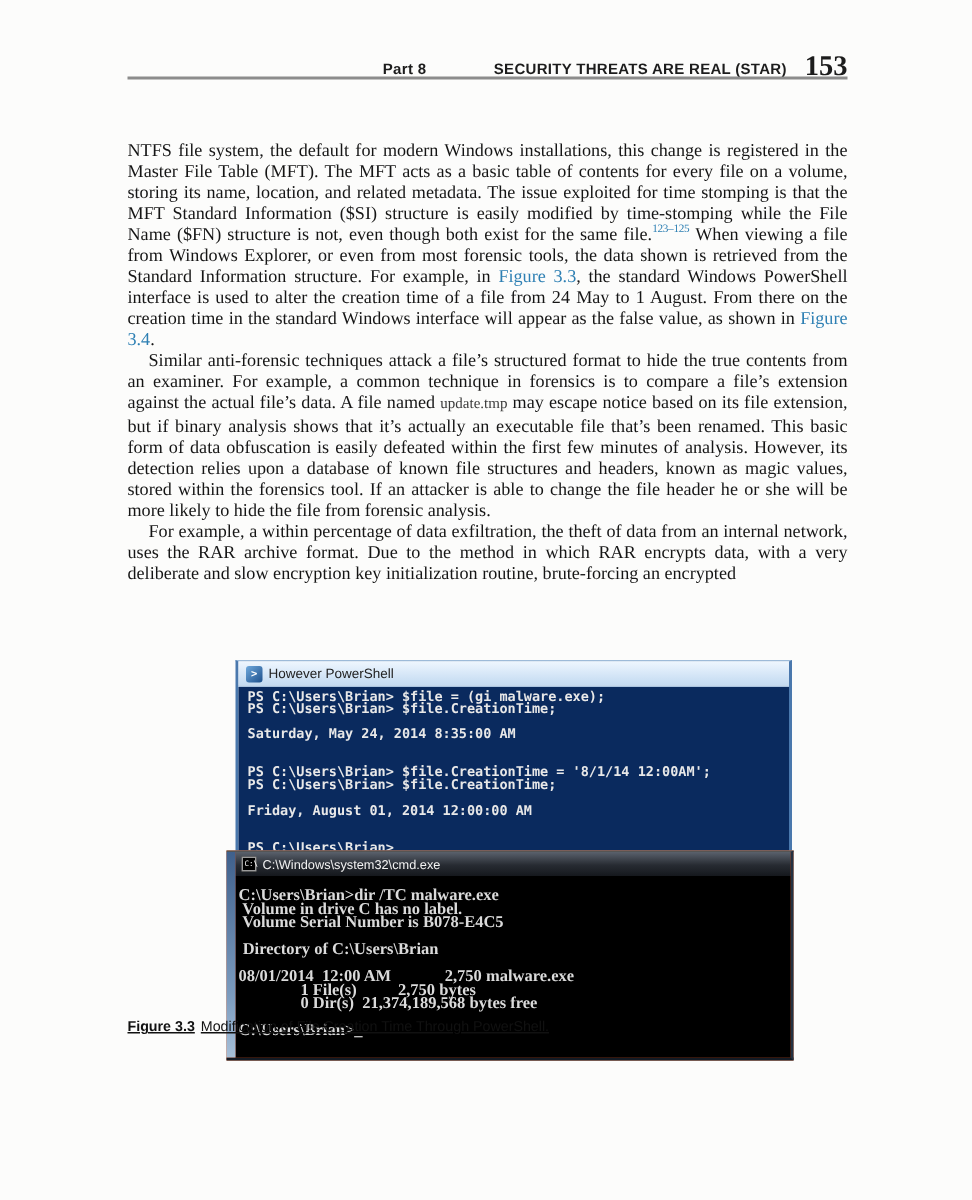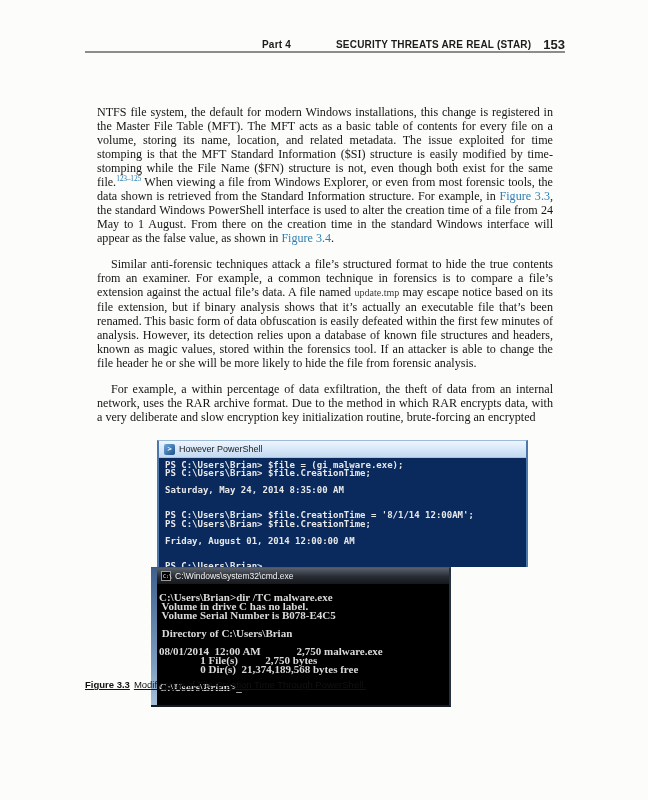--- a/index.html
+++ b/index.html
@@ -9,29 +9,29 @@
   }
 
   
   .running-head {
     position:absolute; left:85px; top:34px; width:480px;
     text-align:right; font-family:"Liberation Sans", sans-serif;
     color:#1c1c1c; white-space:nowrap;
   }
   .running-head .part { font-size:10px; font-weight:700; letter-spacing:.2px; margin-right:5px; }
   .running-head .title { font-size:10px; font-weight:700; letter-spacing:.2px;margin-left:40px; }
-  .running-head .pagenum { font-size:13px; font-weight:700; margin-left:12px; vertical-align:-1px; }
+  .running-head .pagenum { font-size:19px; font-weight:700; margin-left:12px; vertical-align:-1px;font-family:Liberation Serif, serif; }
   .header-rule { position:absolute; left:85px; top:51px; width:480px; height:2px; background:#8c8c8c; }
 
   
   .body-text {
     position:absolute; left:85px; top:93px; width:480px;
     font-size:12.1px; line-height:14px; text-align:justify; color:#151515;
   }
-  .body-text p { margin:12px; }
+  .body-text p { margin:0; }
   .body-text p.indent { text-indent:14px; }
   sup.suplink { color:#2d7fb3; font-size:7.5px; line-height:0; letter-spacing:-.2px; cursor:pointer; }
   .link { color:#2d7fb3; cursor:pointer; }
   .mono { font-family:Liberation Serif, serif; font-size:10px; color:#3a3a3a; }
 
   
   .screenshot { position:absolute; left:151px; top:440px; width:378px; height:269px; }
 
   .ps-window {
     position:absolute; left:6px; top:0; width:371px; height:127px;
@@ -50,21 +50,21 @@
     color:#fff; font-family:"DejaVu Sans Mono", monospace; font-size:7px; font-weight:bold;
     display:flex; align-items:center; justify-content:center;
   }
   .ps-body {
     margin:0; height:109px; background:#0a2a5e; color:#e8e8e8; overflow:hidden;
     font-family:"DejaVu Sans Mono", monospace; font-size:9px; font-weight:bold; line-height:8.4px;
     padding:3px 16px 0 6px; box-sizing:border-box; white-space:pre;
   }
 
   .cmd-window {
-    position:absolute; left:0; top:127px; width:300px; height:140px;
+    position:absolute; left:0; top:127px; width:378px; height:140px;
     box-sizing:border-box; background:#c2410c;
     border-right:2px solid #243141; border-bottom:2px solid #131a24; border-top:1px solid #555;
     padding-left:6px;
   }
   .cmd-left-glass {
     position:absolute; left:0; top:0; width:6px; height:100%;
     background:linear-gradient(#3f608c,#7c9cbf 70%,#a6bfd8);
   }
   .cmd-titlebar {
     height:16px; background:linear-gradient(#5a616c,#272b32 55%,#15181d);
@@ -88,21 +88,21 @@
     font-family:"Liberation Sans", sans-serif; font-size:9.5px; color:#111;text-decoration:underline;
   }
   .fig-caption b { font-weight:700; margin-right:4px; }
 </style>
 </head>
 <body>
 
 <div class="page">
 
   <div class="running-head">
-    <span class="part">Part 4</span><span class="title">SECURITY THREATS ARE REAL (STAR)</span><span class="pagenum">153</span>
+    <span class="part">Part 8</span><span class="title">SECURITY THREATS ARE REAL (STAR)</span><span class="pagenum">153</span>
   </div>
   <div class="header-rule"></div>
 
   <main class="body-text" id="article">
       <p><span>NTFS file system, the default for modern Windows installations, this change is registered in the Master File Table (MFT). The MFT acts as a basic table of contents for every file on a volume, storing its name, location, and related metadata. The issue exploited for time stomping is that the MFT Standard Information ($SI) structure is easily modified by time-stomping while the File Name ($FN) structure is not, even though both exist for the same file.</span><sup class="suplink">123–125</sup><span> When viewing a file from Windows Explorer, or even from most forensic tools, the data shown is retrieved from the Standard Information structure. For example, in </span><span class="link">Figure 3.3</span><span>, the standard Windows PowerShell interface is used to alter the creation time of a file from 24 May to 1 August. From there on the creation time in the standard Windows interface will appear as the false value, as shown in </span><span class="link">Figure 3.4</span><span>.</span></p>
       <p class="indent"><span>Similar anti-forensic techniques attack a file’s structured format to hide the true contents from an examiner. For example, a common technique in forensics is to compare a file’s extension against the actual file’s data. A file named </span><span class="mono">update.tmp</span><span> may escape notice based on its file extension, but if binary analysis shows that it’s actually an executable file that’s been renamed. This basic form of data obfuscation is easily defeated within the first few minutes of analysis. However, its detection relies upon a database of known file structures and headers, known as magic values, stored within the forensics tool. If an attacker is able to change the file header he or she will be more likely to hide the file from forensic analysis.</span></p>
       <p class="indent"><span>For example, a within percentage of data exfiltration, the theft of data from an internal network, uses the RAR archive format. Due to the method in which RAR encrypts data, with a very deliberate and slow encryption key initialization routine, brute-forcing an encrypted</span></p>
     </main>
 
   <figure style="margin:0">

